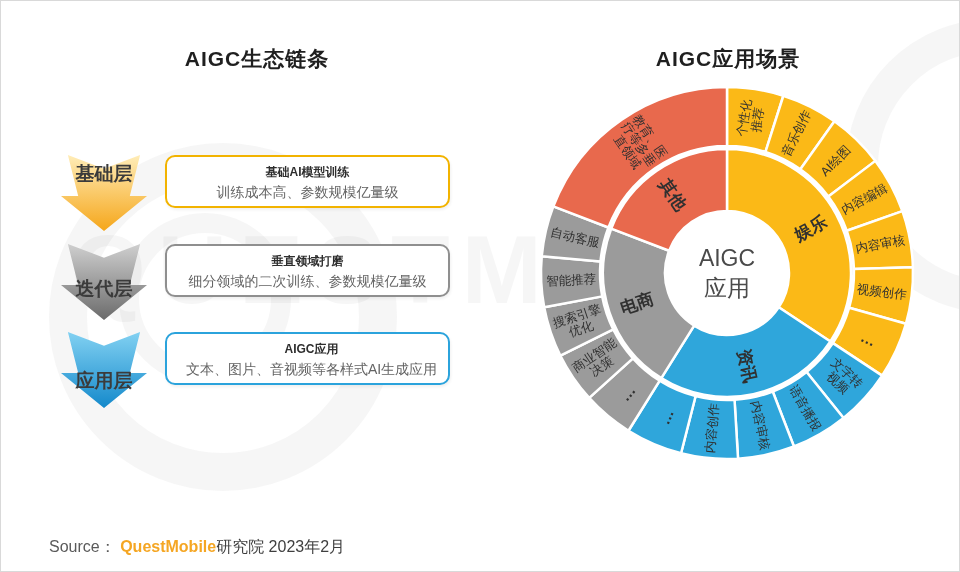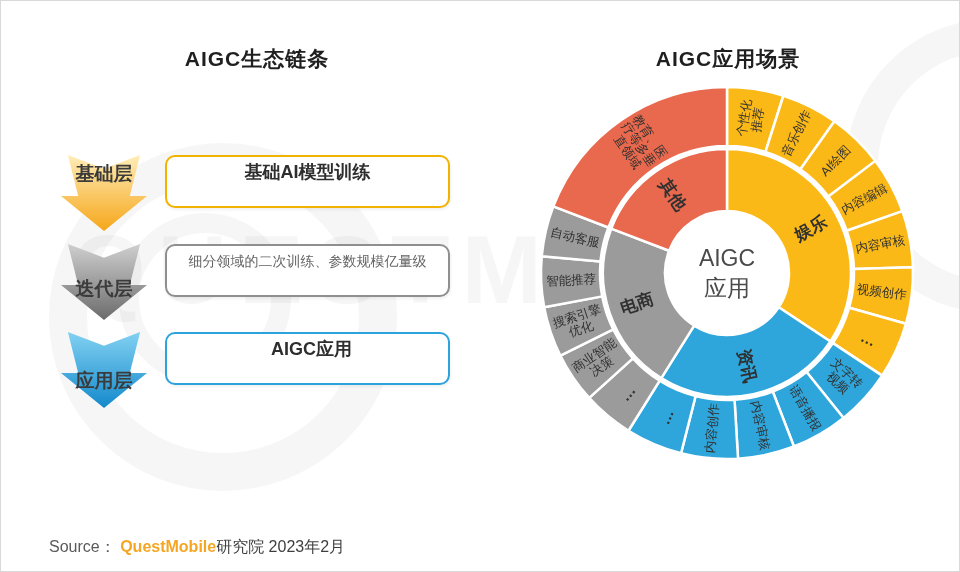--- a/index.html
+++ b/index.html
@@ -29,21 +29,21 @@
   }
   .layer-arrow-label{
     position:absolute;left:60px;width:86px;text-align:center;
     font-size:19px;font-weight:bold;color:#3b3b3b;line-height:24px;
   }
   .layer-box{
     position:absolute;left:164px;width:285px;height:53px;background:#fff;
     border:2px solid #ccc;border-radius:10px;text-align:center;
     box-sizing:border-box;padding-top:5px;box-shadow:1px 2px 3px rgba(0,0,0,0.06);
   }
-  .box-title{font-size:18px;font-weight:bold;color:#2e2e2e;line-height:20px;}
+  .box-title{font-size:12px;font-weight:bold;color:#2e2e2e;line-height:20px;}
   .box-desc{font-size:14px;color:#646464;line-height:20px;white-space:nowrap;}
   
   .sunburst-wrap{position:absolute;left:528px;top:78px;width:400px;height:392px;}
   
   .source{position:absolute;left:48px;top:536px;font-size:16px;color:#5a5a5a;}
   .source .brand{font-weight:bold;}
   .source .suffix{color:#3f3f3f;}
 </style>
 </head>
 <body>
@@ -55,32 +55,35 @@
   <div class="wm-ring r2"></div>
   <div class="wm-ring r3"></div>
 
   <div class="panel-title right">AIGC应用场景</div>
   <div class="panel-title left">AIGC生态链条</div>
 
   <div class="layer-arrow" style="top: 154px; background: linear-gradient(rgb(255, 237, 184), rgb(245, 166, 26));"></div>
   <div class="layer-arrow-label" style="top:161px">基础层</div>
   <div class="layer-box" style="top: 154px; border-color: rgb(242, 179, 0);">
     <div class="box-title">基础AI模型训练</div>
+    <div class="box-desc">训练成本高、参数规模亿量级</div>
   </div>
 
   <div class="layer-arrow" style="top: 243px; background: linear-gradient(rgb(207, 207, 207), rgb(107, 107, 107));"></div>
   <div class="layer-arrow-label" style="top:276px">迭代层</div>
   <div class="layer-box" style="top: 243px; border-color: rgb(143, 143, 143);">
+    <div class="box-title">垂直领域打磨</div>
     <div class="box-desc">细分领域的二次训练、参数规模亿量级</div>
   </div>
 
   <div class="layer-arrow" style="top: 331px; background: linear-gradient(rgb(130, 209, 242), rgb(20, 137, 203));"></div>
   <div class="layer-arrow-label" style="top:368px">应用层</div>
   <div class="layer-box" style="top: 331px; border-color: rgb(43, 163, 220); padding-left: 8px;">
     <div class="box-title">AIGC应用</div>
+    <div class="box-desc">文本、图片、音视频等各样式AI生成应用</div>
   </div>
 
   <div class="sunburst-wrap">
     <svg id="sunburst" width="400" height="392" viewBox="0 0 400 392">
         <path d="M198 70 A124 124 0 0 1 301.4018419363289 262.4401861786952 L249.70092096816444 228.2200930893476 A62 62 0 0 0 198 132 Z" fill="#FBB917" stroke="#ffffff" stroke-width="2.5" stroke-linejoin="round"></path>
         <path d="M198 8 A186 186 0 0 1 254.37339913493108 16.748653404342917 L236.4915144630981 72.97354291586856 A127 127 0 0 0 198 67 Z" fill="#FBB917" stroke="#ffffff" stroke-width="2.5" stroke-linejoin="round"></path>
         <text transform="translate(221.9234458517078 39.84530906073468) rotate(-81.17857142857144)" text-anchor="middle" dominant-baseline="central" font-size="12.5" font-weight="normal" fill="#303030"><tspan x="0" dy="-6.75">个性化</tspan><tspan x="0" dy="13.5">推荐</tspan></text>
         <path d="M254.37339913493108 16.748653404342917 A186 186 0 0 1 305.44366568646217 42.171614301357494 L271.3620728074231 90.33223127028174 A127 127 0 0 0 236.4915144630981 72.97354291586856 Z" fill="#FBB917" stroke="#ffffff" stroke-width="2.5" stroke-linejoin="round"></path>
         <text transform="translate(267.519822114326 54.346878541178086) rotate(-63.53571428571428)" text-anchor="middle" dominant-baseline="central" font-size="12.5" font-weight="normal" fill="#303030"><tspan x="0" dy="0">音乐创作</tspan></text>
         <path d="M305.44366568646217 42.171614301357494 A186 186 0 0 1 346.4065409306497 81.87730555770884 L299.3313478397447 117.44310648295173 A127 127 0 0 0 271.3620728074231 90.33223127028174 Z" fill="#FBB917" stroke="#ffffff" stroke-width="2.5" stroke-linejoin="round"></path>

